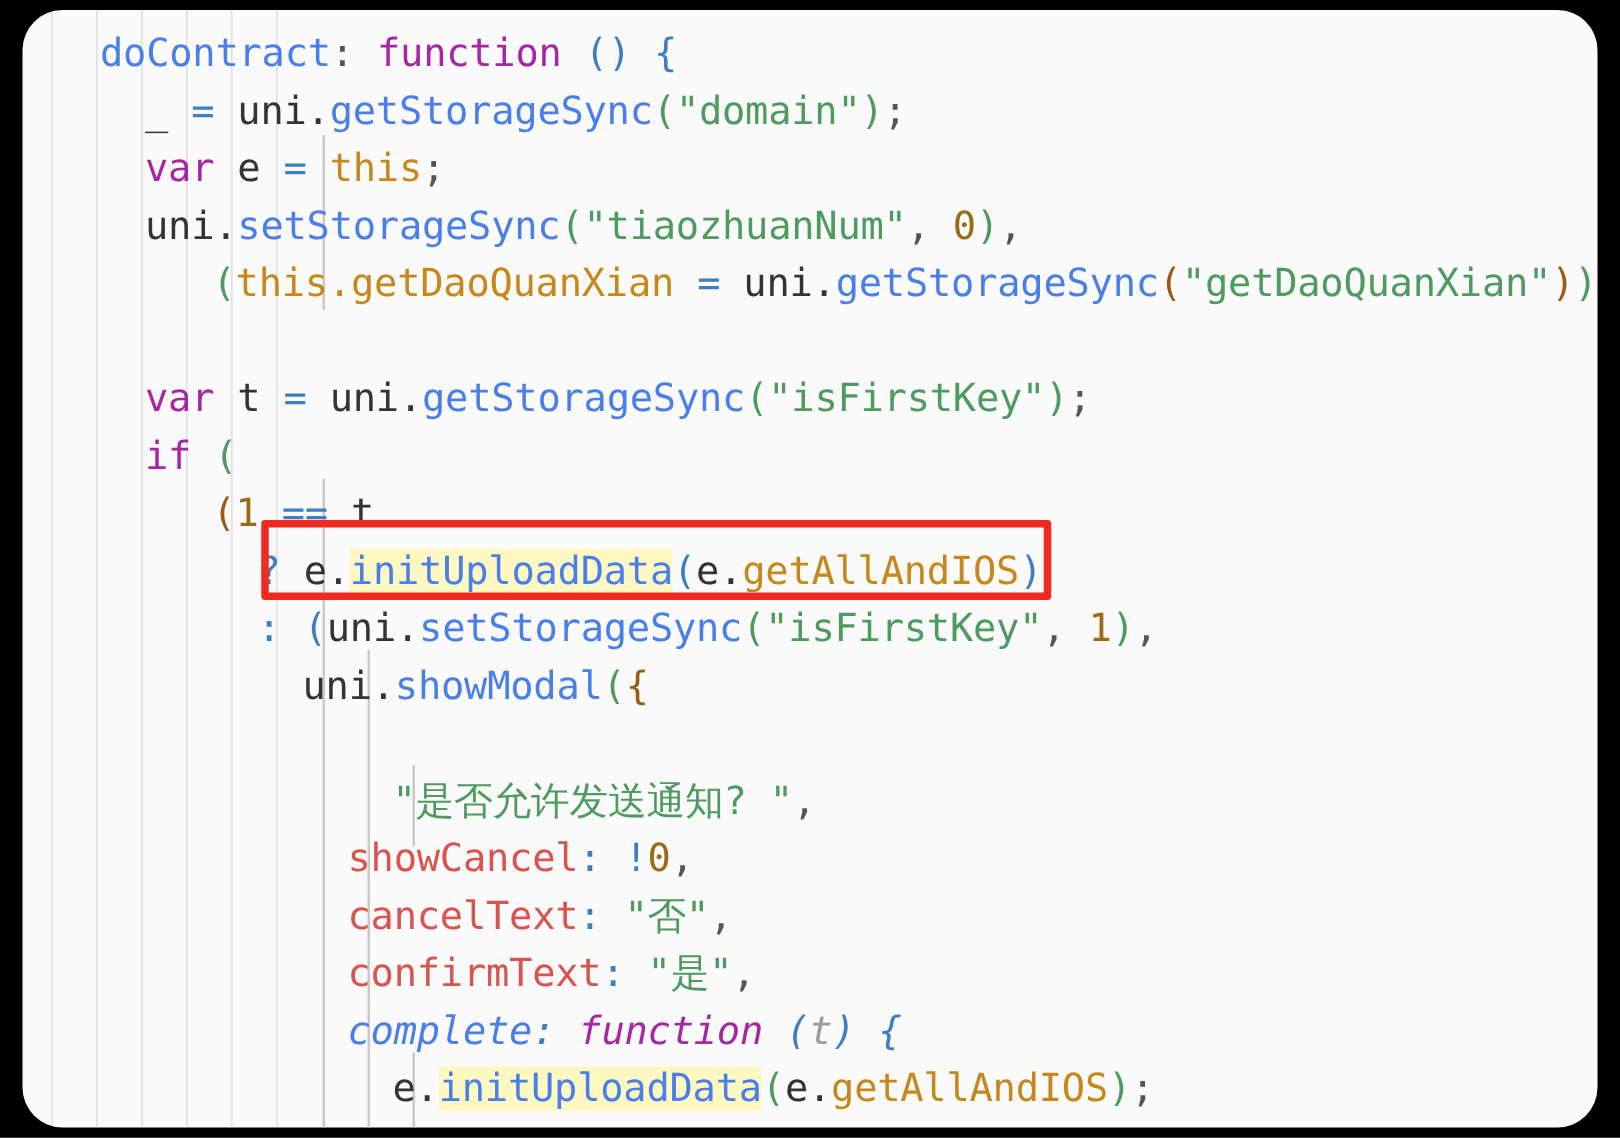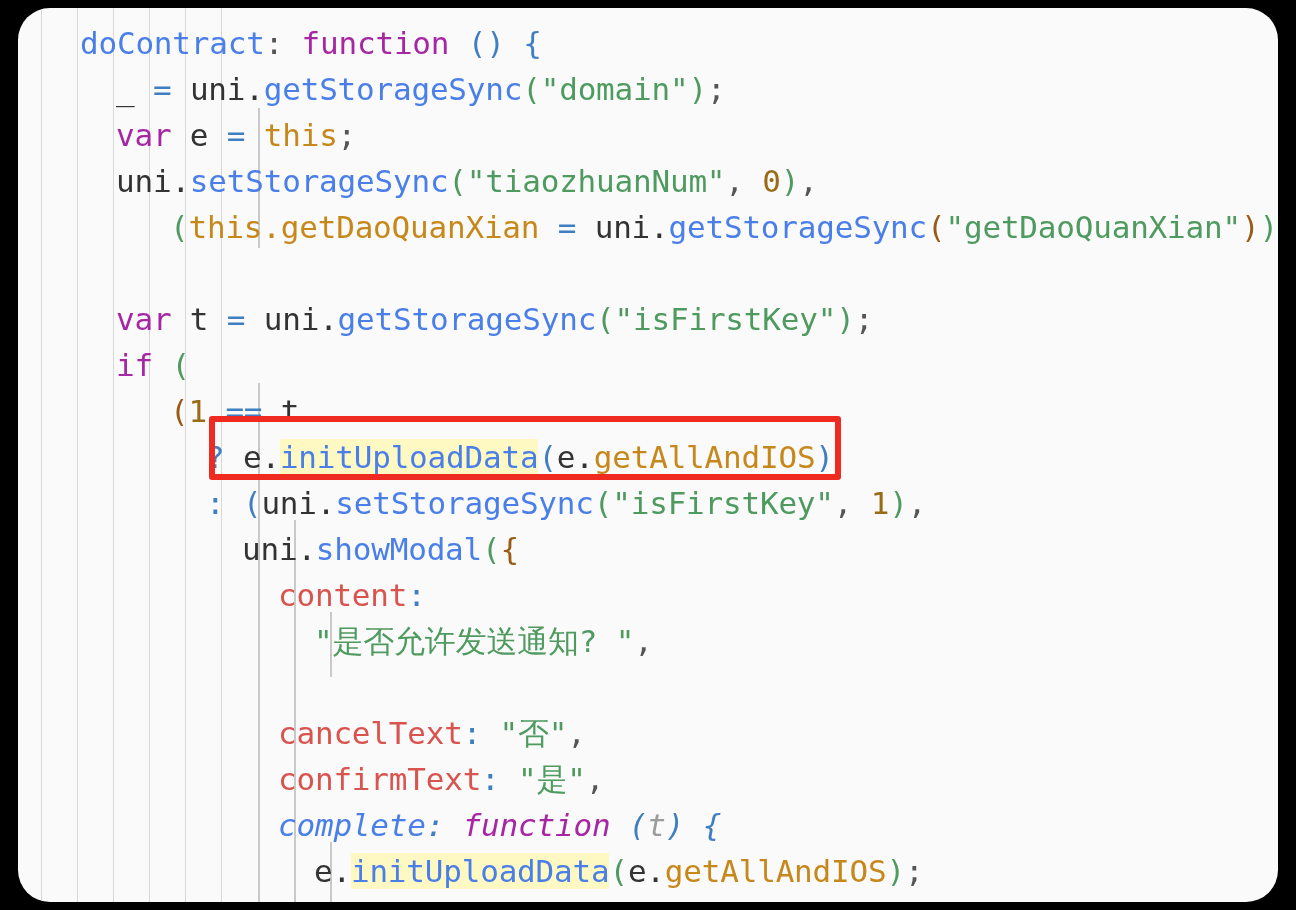--- a/index.html
+++ b/index.html
@@ -130,24 +130,24 @@
     <div class="code-line" style="top:334px; left:98px;"><span class="t-kw">if</span><span class="t-p2"> (</span></div>
 
     <div class="code-line" style="top:380px; left:152px;"><span class="t-p3">(</span><span class="t-num">1 </span><span class="t-op">== </span><span class="t-plain">t</span></div>
 
     <div class="code-line" style="top:426px; left:188px;"><span class="t-op">? </span><span class="t-plain">e.</span><span class="t-key hl">initUploadData</span><span class="t-p1">(</span><span class="t-plain">e.</span><span class="t-this">getAllAndIOS</span><span class="t-p1">)</span></div>
 
     <div class="code-line" style="top:472px; left:188px;"><span class="t-op">: </span><span class="t-p1">(</span><span class="t-plain">uni.</span><span class="t-key">setStorageSync</span><span class="t-p2">(</span><span class="t-str">"isFirstKey"</span><span class="t-punc">, </span><span class="t-num">1</span><span class="t-p2">)</span><span class="t-punc">,</span></div>
 
     <div class="code-line" style="top:518px; left:224px;"><span class="t-plain">uni.</span><span class="t-key">showModal</span><span class="t-p2">(</span><span class="t-p3">{</span></div>
 
-    <div class="code-line" style="top:564px; left:260px;"><span class="t-prop">content</span><span class="t-op">:</span></div>
 
     <div class="code-line" style="top:610px; left:296px;"><span class="t-str">"是否允许发送通知? "</span><span class="t-punc">,</span></div>
 
+    <div class="code-line" style="top:656px; left:260px;"><span class="t-prop">showCancel</span><span class="t-op">: </span><span class="t-op">!</span><span class="t-num">0</span><span class="t-punc">,</span></div>
 
     <div class="code-line" style="top:702px; left:260px;"><span class="t-prop">cancelText</span><span class="t-op">: </span><span class="t-str">"否"</span><span class="t-punc">,</span></div>
 
     <div class="code-line" style="top:748px; left:260px;"><span class="t-prop">confirmText</span><span class="t-op">: </span><span class="t-str">"是"</span><span class="t-punc">,</span></div>
 
     <div class="code-line" style="top:794px; left:260px;font-style:italic;"><span class="t-key">complete</span><span class="t-op">: </span><span class="t-kw">function</span><span class="t-p1"> (</span><span class="t-param">t</span><span class="t-p1">)</span><span class="t-p1"> {</span></div>
 
     <div class="code-line" style="top:840px; left:296px;"><span class="t-plain">e.</span><span class="t-key hl">initUploadData</span><span class="t-p2">(</span><span class="t-plain">e.</span><span class="t-this">getAllAndIOS</span><span class="t-p2">)</span><span class="t-punc">;</span></div>
 
     <div class="code-line" style="top:886px; left:260px;"><span class="t-p1">}</span></div>

